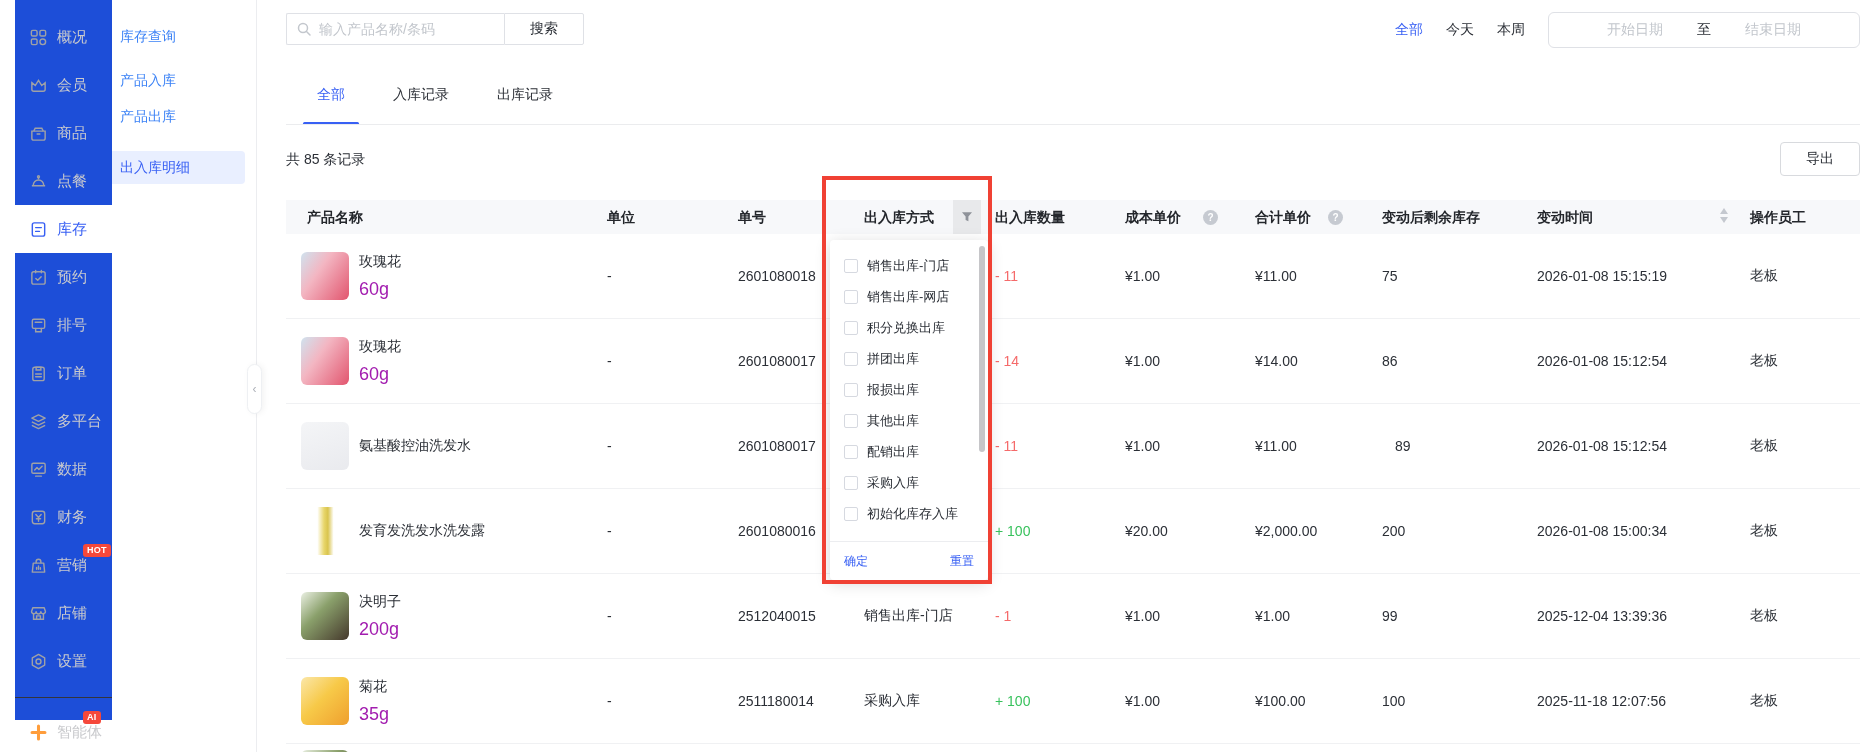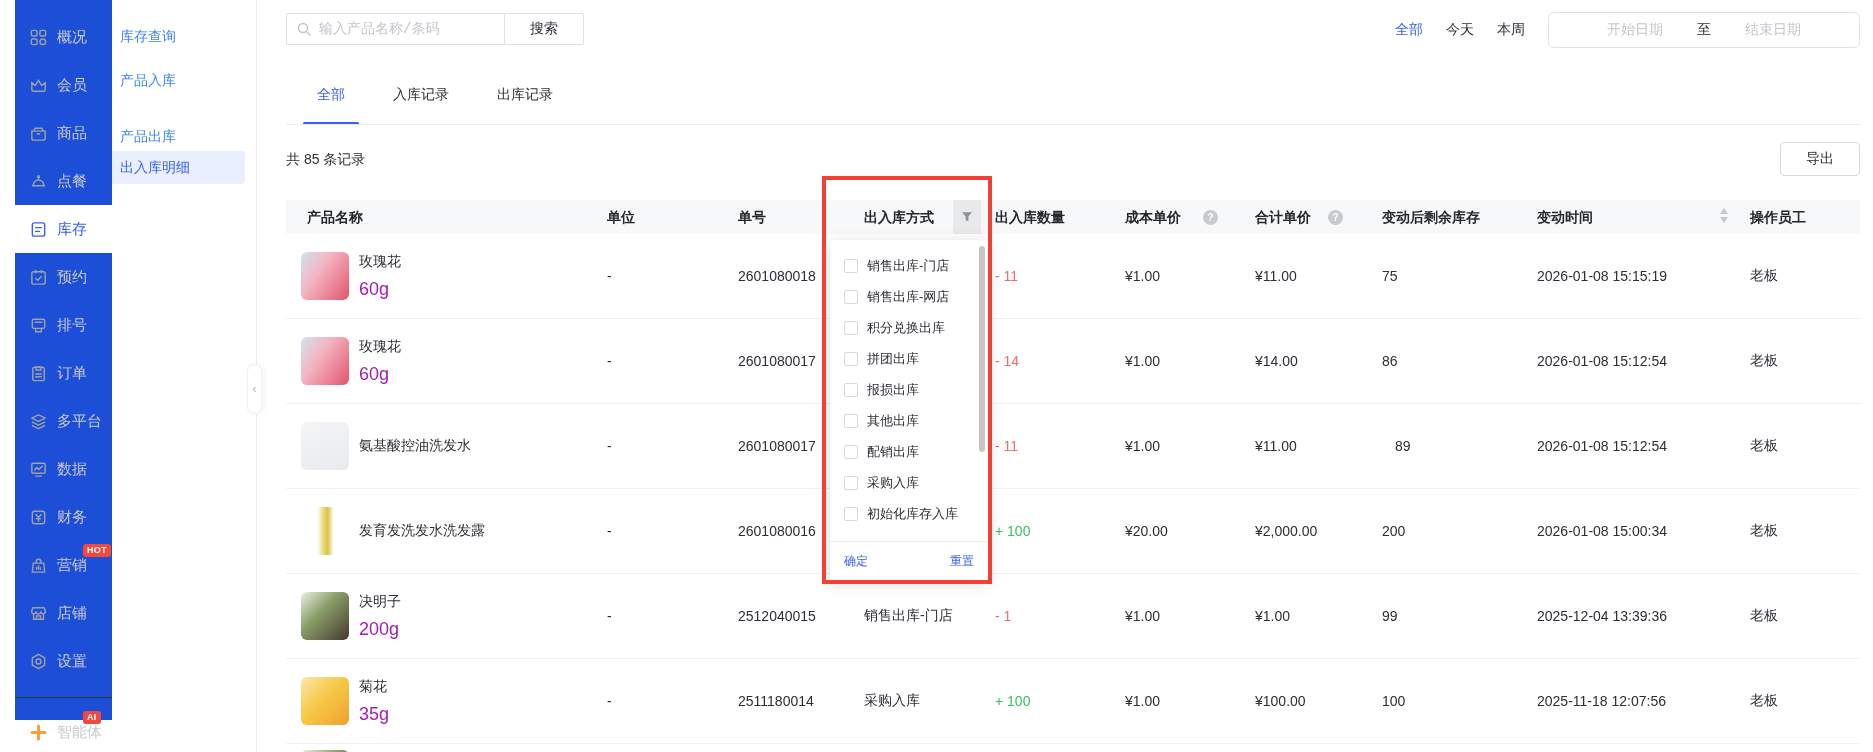--- a/index.html
+++ b/index.html
@@ -29,21 +29,21 @@
   .sub-item.active{background:#e9efff;color:#3860f4}
   .collapse-handle{position:absolute;left:247px;top:364px;width:15px;height:50px;background:#fff;
     border:1px solid #eef0f3;border-radius:8px;box-shadow:2px 0 6px rgba(0,0,0,.05);z-index:12;
     display:flex;align-items:center;justify-content:center;color:#aeb2b9;font-size:12px;box-sizing:border-box;cursor:pointer}
   
   .main{position:absolute;left:257px;top:0;width:1616px;height:752px;background:#fff}
   .search-wrap{position:absolute;left:29px;top:13px;display:flex;height:32px}
   .search-box{position:relative;width:218px;height:32px}
   .search-box input{width:218px;height:32px;border:1px solid #dfe1e6;border-right:none;
     border-radius:2px 0 0 2px;box-sizing:border-box;padding:0 8px 0 32px;font-size:14px;color:#2b2f36;outline:none;
-    font-family:Liberation Mono, monospace}
+    font-family:Liberation Sans, sans-serif}
   .search-box input::placeholder{color:#c2c6cc}
   .search-ic{position:absolute;left:10px;top:8px;width:16px;height:16px}
   .search-btn{width:80px;height:32px;border:1px solid #dfe1e6;border-radius:0 2px 2px 0;background:#fff;
     font-size:14px;color:#2b2f36;cursor:pointer;box-sizing:border-box;font-family:inherit}
   .topbar-right{position:absolute;top:12px;right:13px;display:flex;align-items:center;gap:23px}
   .quick{font-size:14px;color:#2b2f36;cursor:pointer}
   .quick.active{color:#3860f4}
   .date-range{width:312px;height:36px;border:1px solid #dfe1e6;border-radius:6px;box-sizing:border-box;
     display:flex;align-items:center;justify-content:center;gap:34px;cursor:pointer;background:#fff}
   .date-ph{color:#c2c6cc;font-size:14px}
@@ -243,21 +243,21 @@
         </svg>
       </span>
       <span>智能体</span>
       <span class="side-badge">AI</span>
     </div>
 </div>
 
 <div class="submenu" id="submenu">
     <div class="sub-item" style="top: 20px;">库存查询</div>
     <div class="sub-item" style="top: 64px;">产品入库</div>
-    <div class="sub-item" style="top: 120px;">产品出库</div>
+    <div class="sub-item" style="top: 100px;">产品出库</div>
     <div class="sub-item active" style="top: 151px;">出入库明细</div>
   </div>
 <div class="collapse-handle">
   <span>‹</span>
 </div>
 
 <div class="main">
 
   <div class="search-wrap">
     <div class="search-box">

